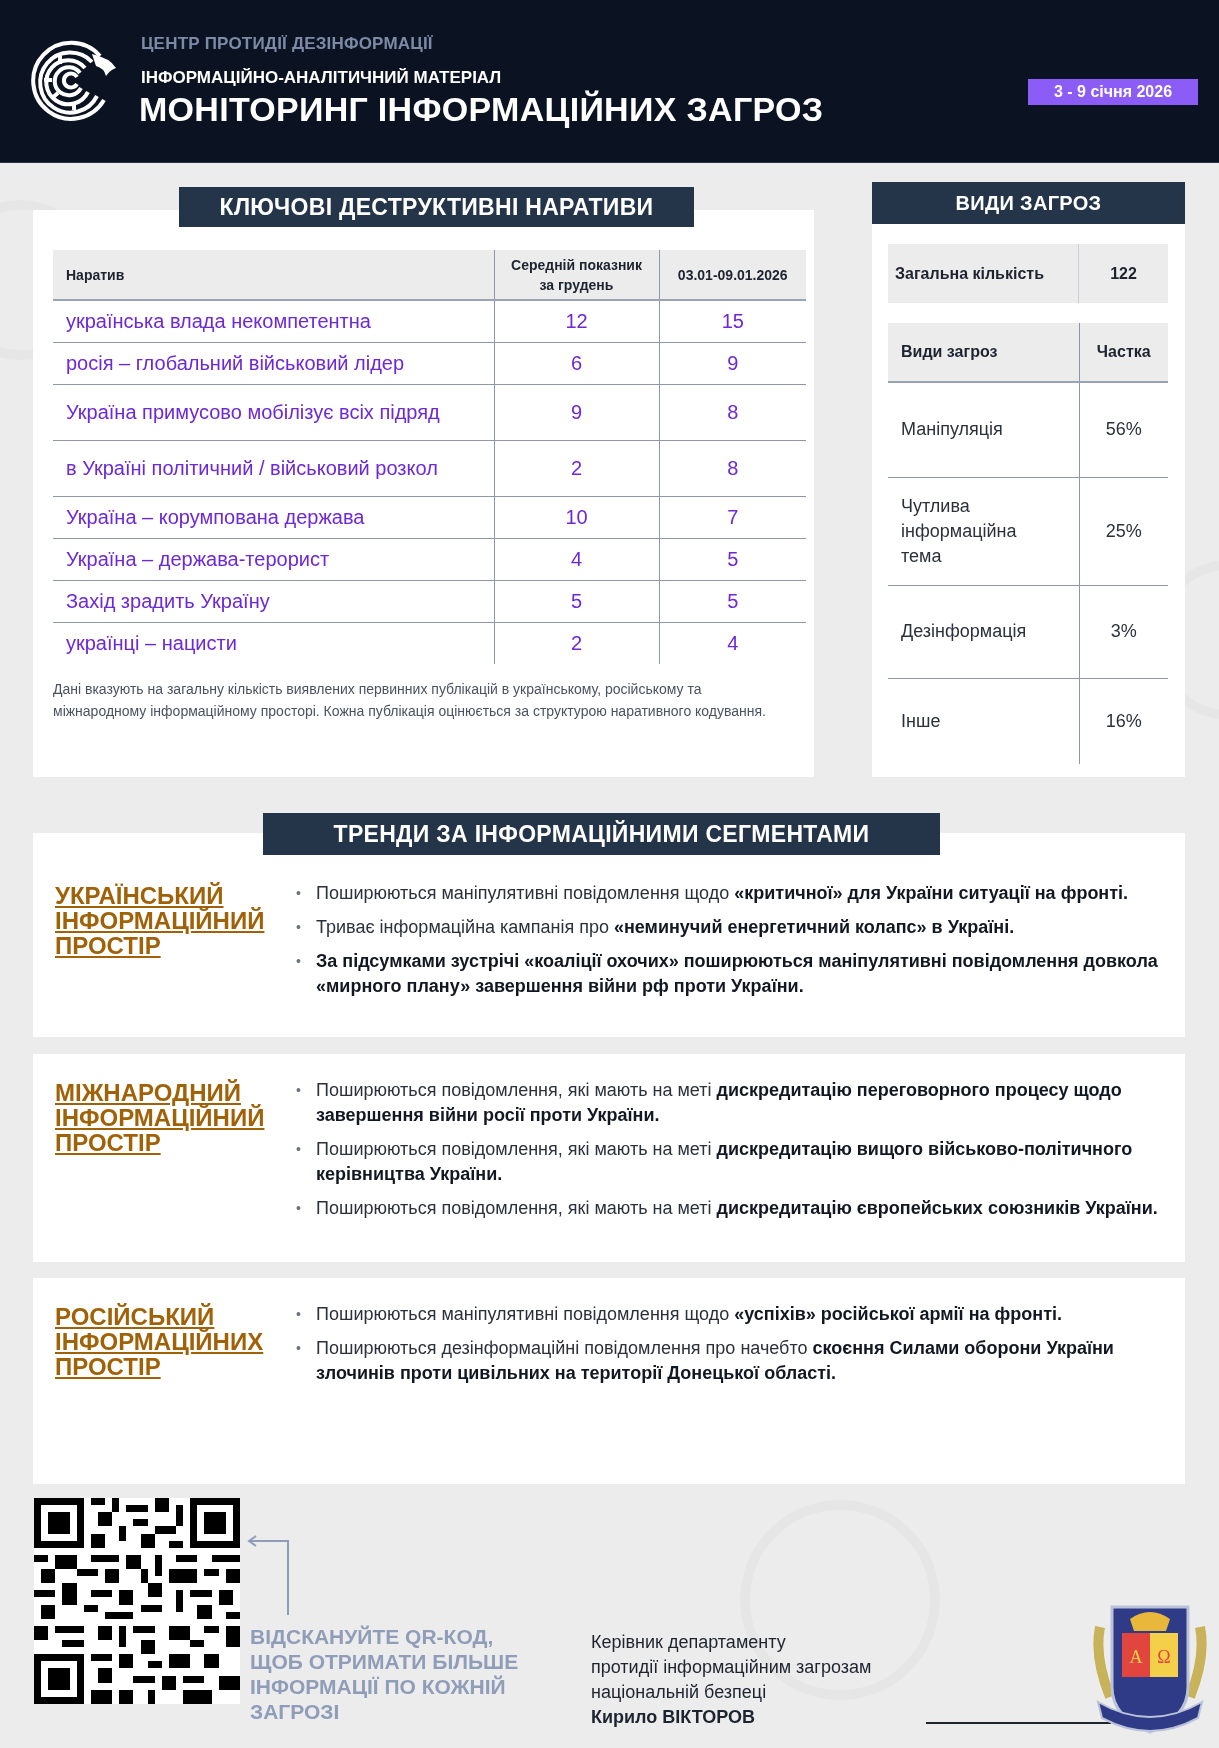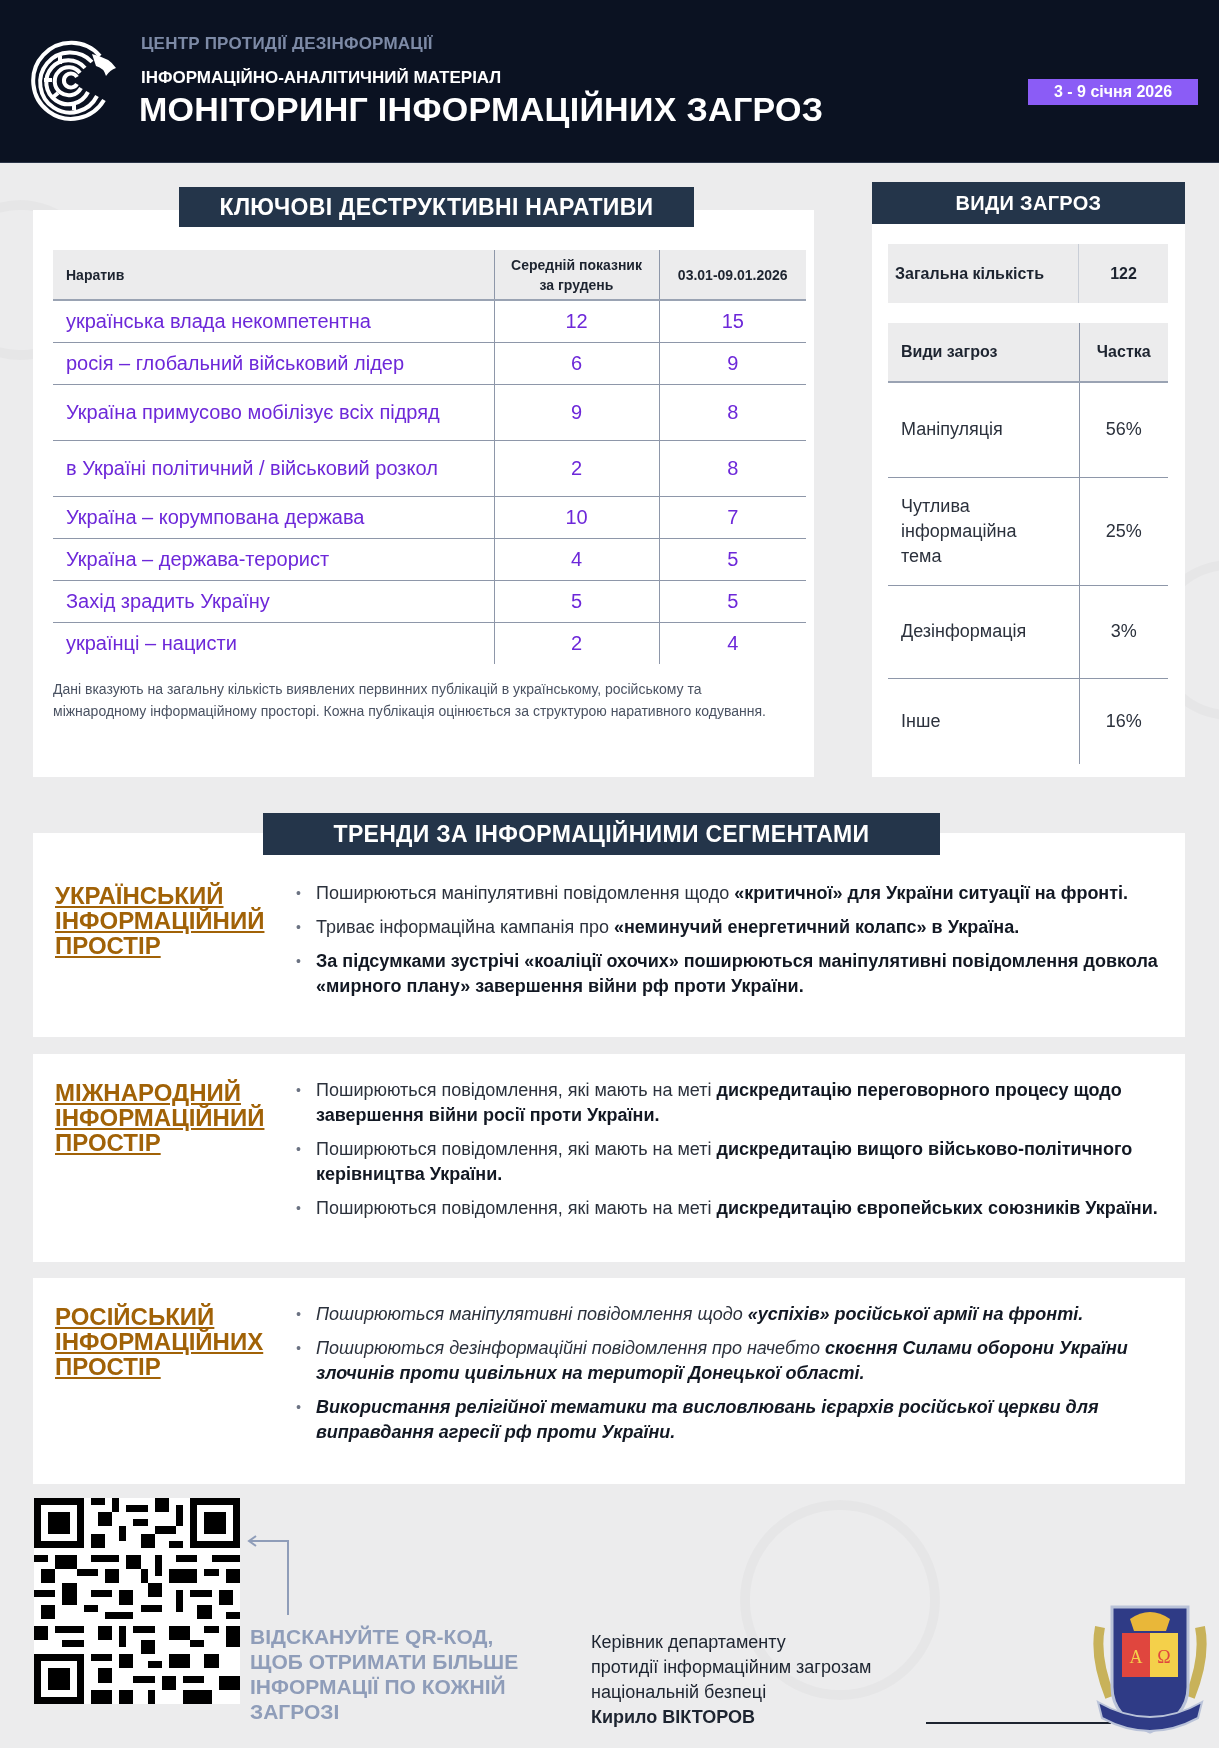--- a/index.html
+++ b/index.html
@@ -243,41 +243,40 @@
       <td class="l">Інше</td>
       <td class="r">16%</td>
     </tr>
   </tbody>
 </table>
 
 <div class="card trend-card" style="top:833px;height:204px;">
   <div class="seg-title" style="top:50px;">УКРАЇНСЬКИЙ ІНФОРМАЦІЙНИЙ ПРОСТІР</div>
   <ul class="seg-list" style="top:48px;">
     <li><span>Поширюються маніпулятивні повідомлення щодо </span><b>«критичної» для України ситуації на фронті.</b></li>
-    <li><span>Триває інформаційна кампанія про </span><b>«неминучий енергетичний колапс» в Україна.</b></li>
+    <li><span>Триває інформаційна кампанія про </span><b>«неминучий енергетичний колапс» в Україні.</b></li>
     <li><span></span><b>За підсумками зустрічі «коаліції охочих» поширюються маніпулятивні повідомлення довкола «мирного плану» завершення війни рф проти України.</b></li>
   </ul>
 </div>
 <div class="title-bar" style="left:263px;top:813px;width:677px;height:42px;font-size:23px;">ТРЕНДИ ЗА ІНФОРМАЦІЙНИМИ СЕГМЕНТАМИ</div>
 
 <div class="card trend-card" style="top:1054px;height:208px;">
   <div class="seg-title" style="top:26px;">МІЖНАРОДНИЙ ІНФОРМАЦІЙНИЙ ПРОСТІР</div>
   <ul class="seg-list" style="top:24px;">
     <li><span>Поширюються повідомлення, які мають на меті </span><b>дискредитацію переговорного процесу щодо завершення війни росії проти України.</b></li>
     <li><span>Поширюються повідомлення, які мають на меті </span><b>дискредитацію вищого військово-політичного керівництва України.</b></li>
     <li><span>Поширюються повідомлення, які мають на меті </span><b>дискредитацію європейських союзників України.</b></li>
   </ul>
 </div>
 
 <div class="card trend-card" style="top:1278px;height:206px;">
   <div class="seg-title" style="top:26px;">РОСІЙСЬКИЙ ІНФОРМАЦІЙНИХ ПРОСТІР</div>
-  <ul class="seg-list" style="top:24px;font-style:italic;">
+  <ul class="seg-list" style="top:24px;">
     <li><span>Поширюються маніпулятивні повідомлення щодо </span><b>«успіхів» російської армії на фронті.</b></li>
     <li><span>Поширюються дезінформаційні повідомлення про начебто </span><b>скоєння Силами оборони України злочинів проти цивільних на території Донецької області.</b></li>
-    <li><span></span><b>Використання релігійної тематики та висловлювань ієрархів російської церкви для виправдання агресії рф проти України.</b></li>
   </ul>
 </div>
 
 <svg class="qr" viewBox="0 0 29 29" shape-rendering="crispEdges">
   <rect width="29" height="29" fill="#ffffff"></rect>
   <g fill="#000000">
     <path d="M0 0h7v7h-7z M1 1v5h5v-5z M2 2h3v3h-3z"></path>
     <path d="M22 0h7v7h-7z M23 1v5h5v-5z M24 2h3v3h-3z"></path>
     <path d="M0 22h7v7h-7z M1 23v5h5v-5z M2 24h3v3h-3z"></path>
     <path d="M8 0h2v1h-2z M11 0h1v2h-1z M13 1h3v1h-3z M17 0h2v2h-2z M20 1h1v3h-1z M9 2h2v2h-2z M14 3h2v1h-2z M12 4h1v2h-1z M17 4h3v1h-3z M8 5h2v2h-2z M15 5h2v2h-2z M19 6h2v1h-2z"></path>

